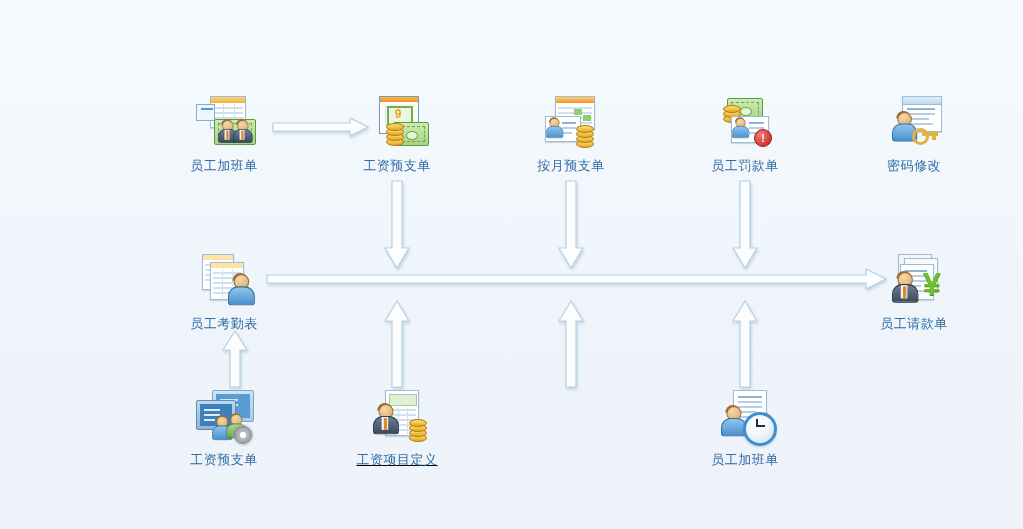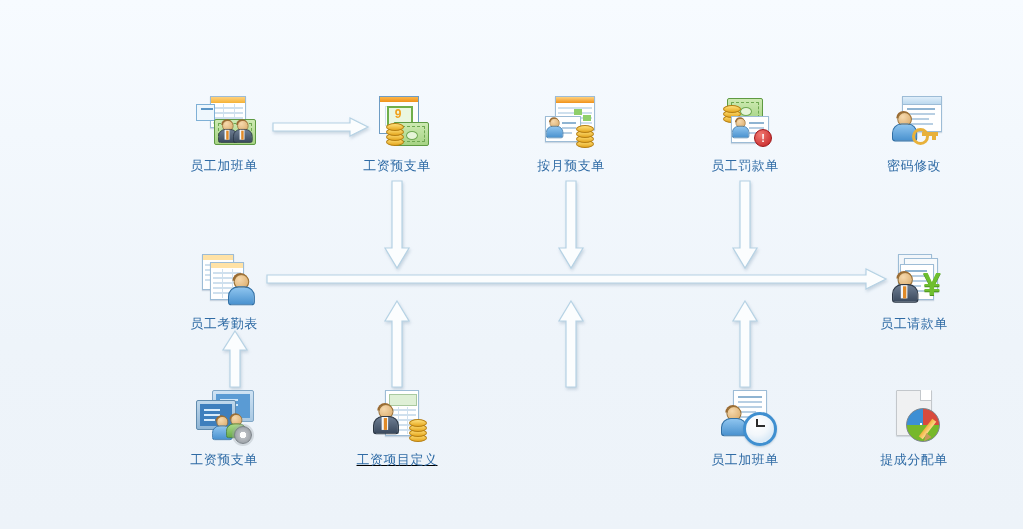--- a/index.html
+++ b/index.html
@@ -370,29 +370,14 @@
       <div class="p" style="left:30px;top:22px;width:28px;height:28px;border-radius:50%;
                   background:radial-gradient(circle at 38% 30%,#ffffff 0%,#f2f7fb 45%,#dcebf7 70%);
                   border:3px solid #3f8fd0;box-shadow:0 1px 2px rgba(80,120,150,.35);">
         <div class="p" style="left:10px;top:4px;width:1.5px;height:8px;background:#2b2b2b;"></div>
         <div class="p" style="left:11px;top:10px;width:8px;height:1.5px;background:#2b2b2b;"></div>
       </div>
     </div>
     <div class="lbl">员工加班单</div>
   </div>
 
-  <div class="node" style="left:854px;top:390px;">
-    <div class="ico">
-      <div class="p" style="left:14px;top:0;width:34px;height:44px;background:#f0f1f2;border:1px solid #c3c7cb;border-radius:1px;box-shadow:0 1px 1px rgba(120,130,140,.25);"></div>
-      <div class="p" style="left:38px;top:0;width:10px;height:10px;background:#ffffff;border-left:1px solid #c3c7cb;border-bottom:1px solid #c3c7cb;"></div>
-      <div class="p" style="left:24px;top:18px;width:32px;height:32px;border-radius:50%;
-                  background:conic-gradient(from -90deg,#3d8fd4 0 25%,#d94a3d 25% 50%,#76b82a 50% 100%);
-                  border:1px solid #7d868e;"></div>
-      <div class="p" style="left:38px;top:33px;width:2px;height:2px;background:#fff;"></div>
-      <div>
-        <div class="p" style="left:43px;top:28px;width:5px;height:22px;background:linear-gradient(90deg,#f2b33c,#ffd98a);transform:rotate(38deg);"></div>
-        <div class="p" style="left:41px;top:44px;width:7px;height:8px;background:#c79a5a;transform:rotate(38deg);clip-path:polygon(50% 100%,0 0,100% 0);"></div>
-      </div>
-    </div>
-    <div class="lbl">提成分配单</div>
-  </div>
 
 </div>
 
 </body></html>

